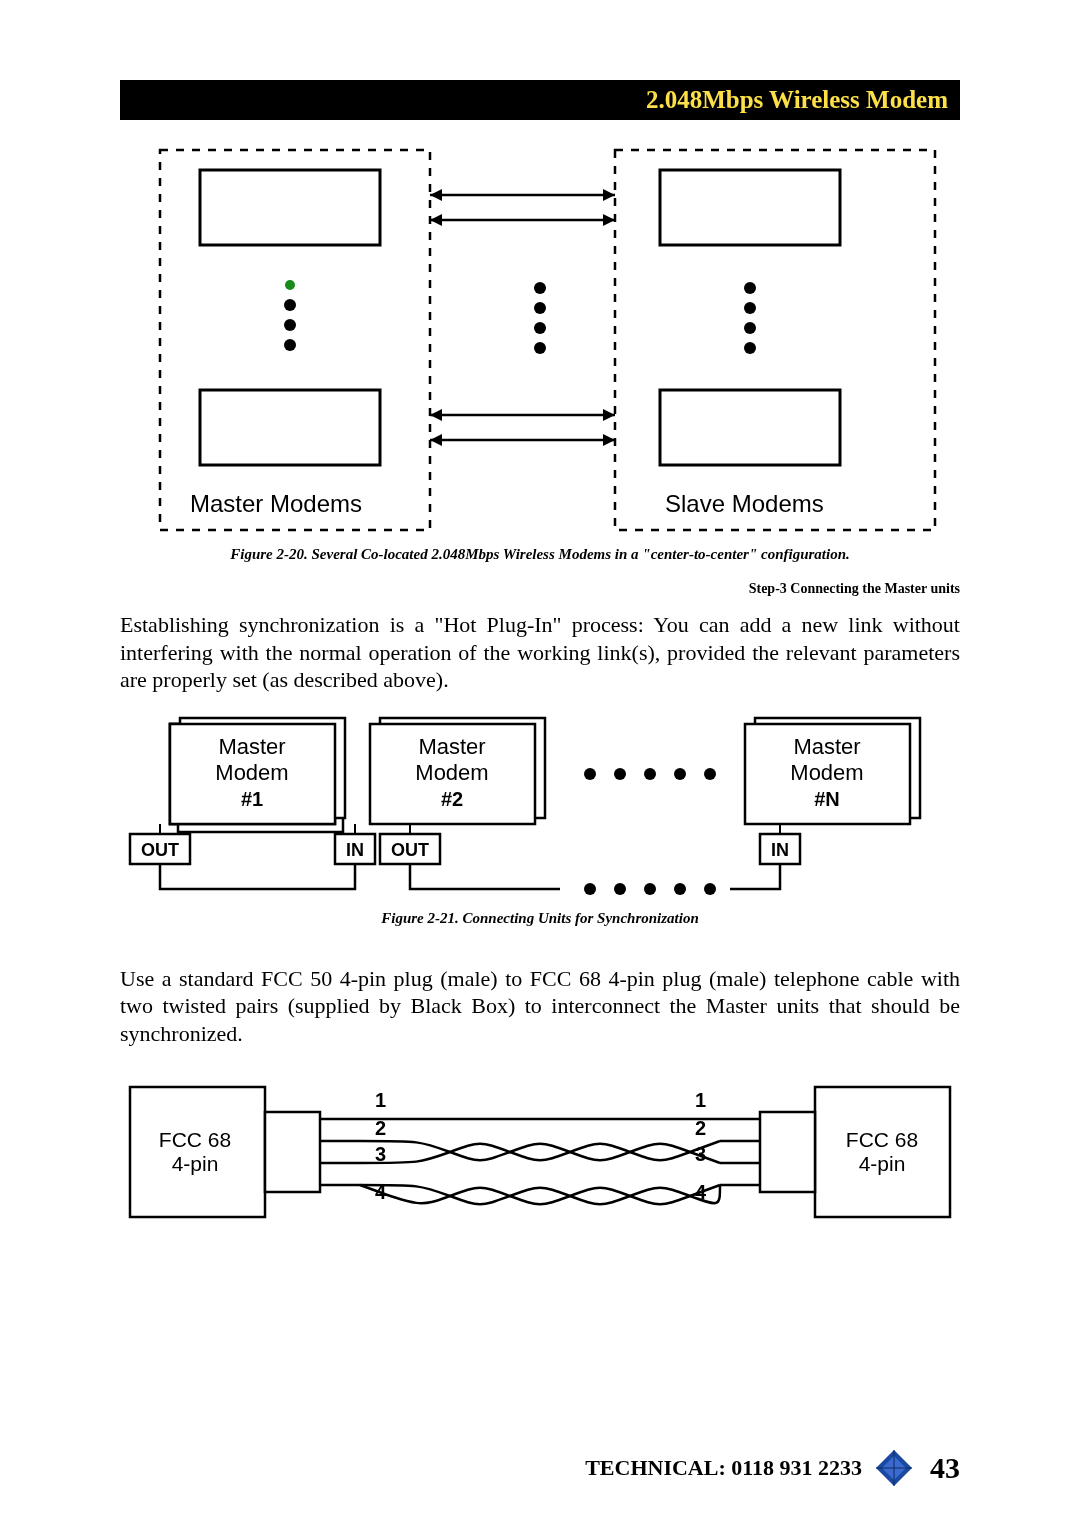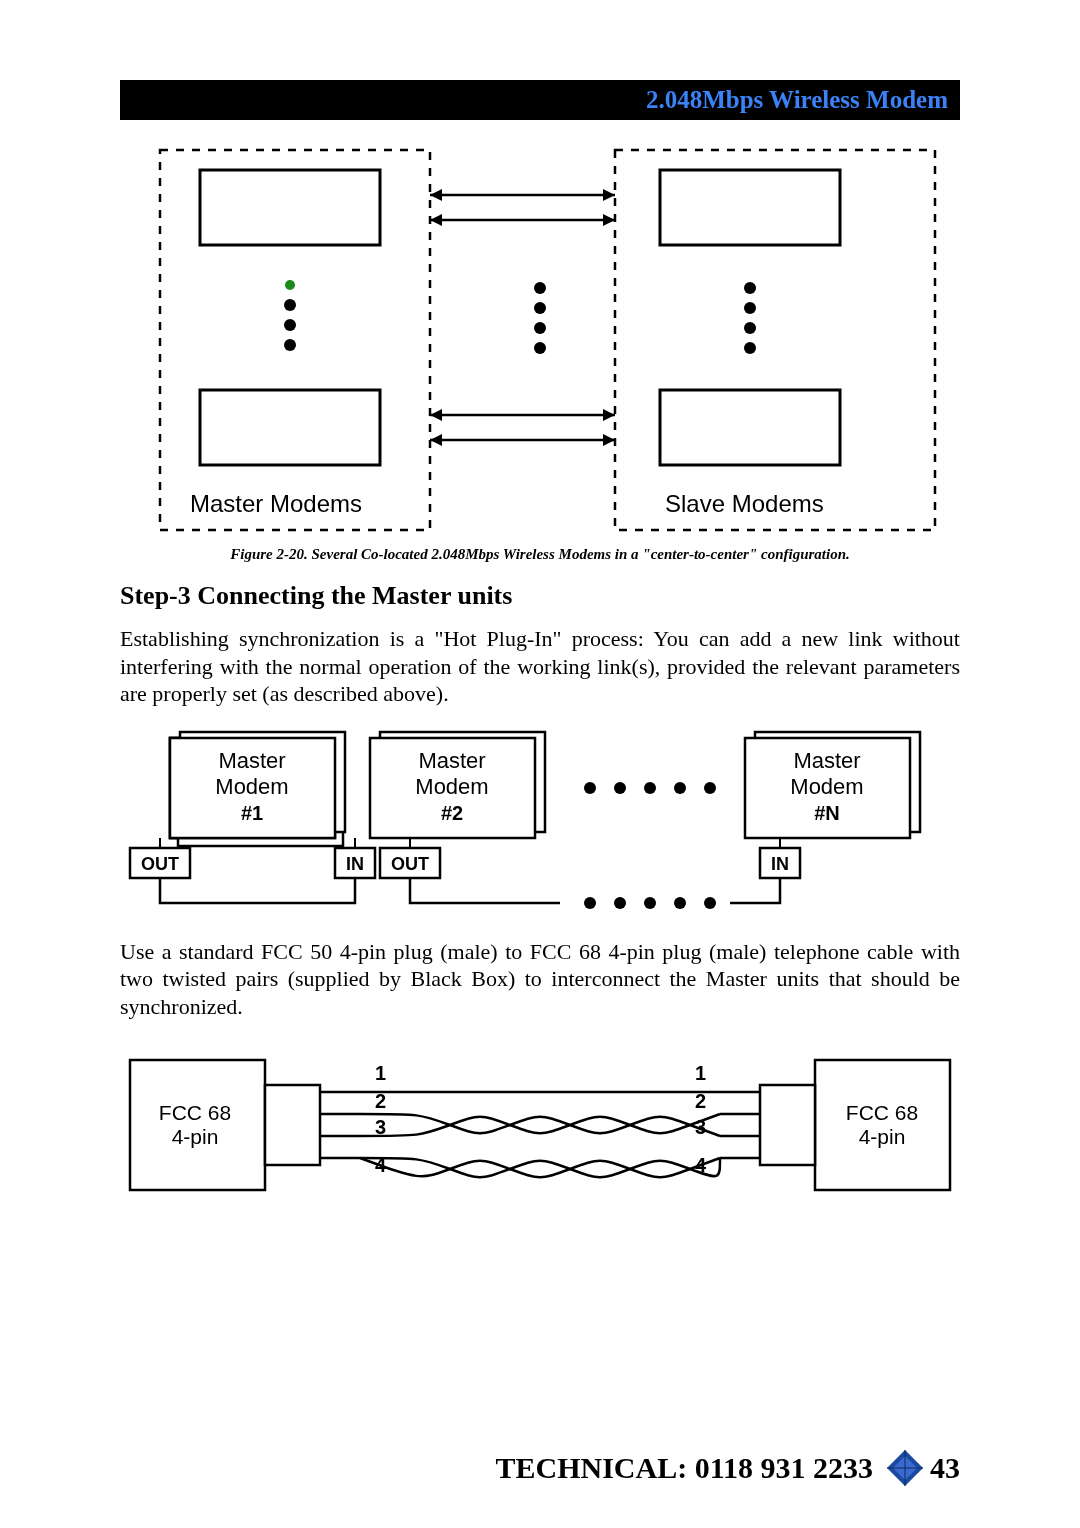--- a/index.html
+++ b/index.html
@@ -13,65 +13,66 @@
     position: relative;
   }
   .page {
     position: absolute;
     left: 120px;
     top: 80px;
     width: 840px;
   }
   .header-bar {
     background: #000;
-    color: #3b82f6;
+    color: #fde047;
     font-weight: bold;
     font-size: 25px;
     padding: 6px 12px 6px 12px;
     text-align: right;
     margin-bottom: 20px;
   }
   .fig-area {
     width: 100%;
   }
   .fig-caption {
     text-align: center;
     font-style: italic;
     font-weight: bold;
     font-size: 15px;
     margin: 6px 0 18px 0;
   }
   .step-title {
     font-weight: bold;
-    font-size: 26px;
+    font-size: 14px;
     margin-bottom: 14px;
+    text-align: right;
   }
   .body-text {
     font-size: 22px;
     text-align: justify;
     line-height: 1.25;
     margin-bottom: 20px;
   }
   svg { display: block; }
   .footer {
     position: absolute;
     right: 120px;
     bottom: 40px;
     display: flex;
     align-items: center;
   }
   .footer-text {
     font-weight: bold;
+    font-size: 22px;
+    margin-right: 12px;
+  }
+  .page-num {
+    font-weight: bold;
     font-size: 30px;
-    margin-right: 12px;
-  }
-  .page-num {
-    font-weight: bold;
-    font-size: 30px;
-    margin-left: 5px;
+    margin-left: 16px;
   }
   .diamond {
     width: 40px;
     height: 40px;
   }
 </style>
 </head>
 <body>
 
 <div class="page">
@@ -181,20 +182,21 @@
       <path d="M290 150 L290 175 L440 175" fill="none" stroke="#000" stroke-width="2.5"></path>
 
       <circle cx="470" cy="175" r="6" fill="#000"></circle>
       <circle cx="500" cy="175" r="6" fill="#000"></circle>
       <circle cx="530" cy="175" r="6" fill="#000"></circle>
       <circle cx="560" cy="175" r="6" fill="#000"></circle>
       <circle cx="590" cy="175" r="6" fill="#000"></circle>
 
       <path d="M610 175 L660 175 L660 150" fill="none" stroke="#000" stroke-width="2.5"></path>
     </svg>
+    <div class="fig-caption">Figure 2-21. Connecting Units for Synchronization</div>
   </div>
 
   <div style="height:20px"></div>
   <div class="body-text">Use a standard FCC 50 4-pin plug (male) to FCC 68 4-pin plug (male) telephone cable with two twisted pairs (supplied by Black Box) to interconnect the Master units that should be synchronized.</div>
 
   <div class="fig-area">
     <svg width="840" height="170" viewBox="0 0 840 170">
 
       <rect x="10" y="20" width="135" height="130" fill="#fff" stroke="#000" stroke-width="2.5"></rect>
       <rect x="145" y="45" width="55" height="80" fill="#fff" stroke="#000" stroke-width="2.5"></rect>

